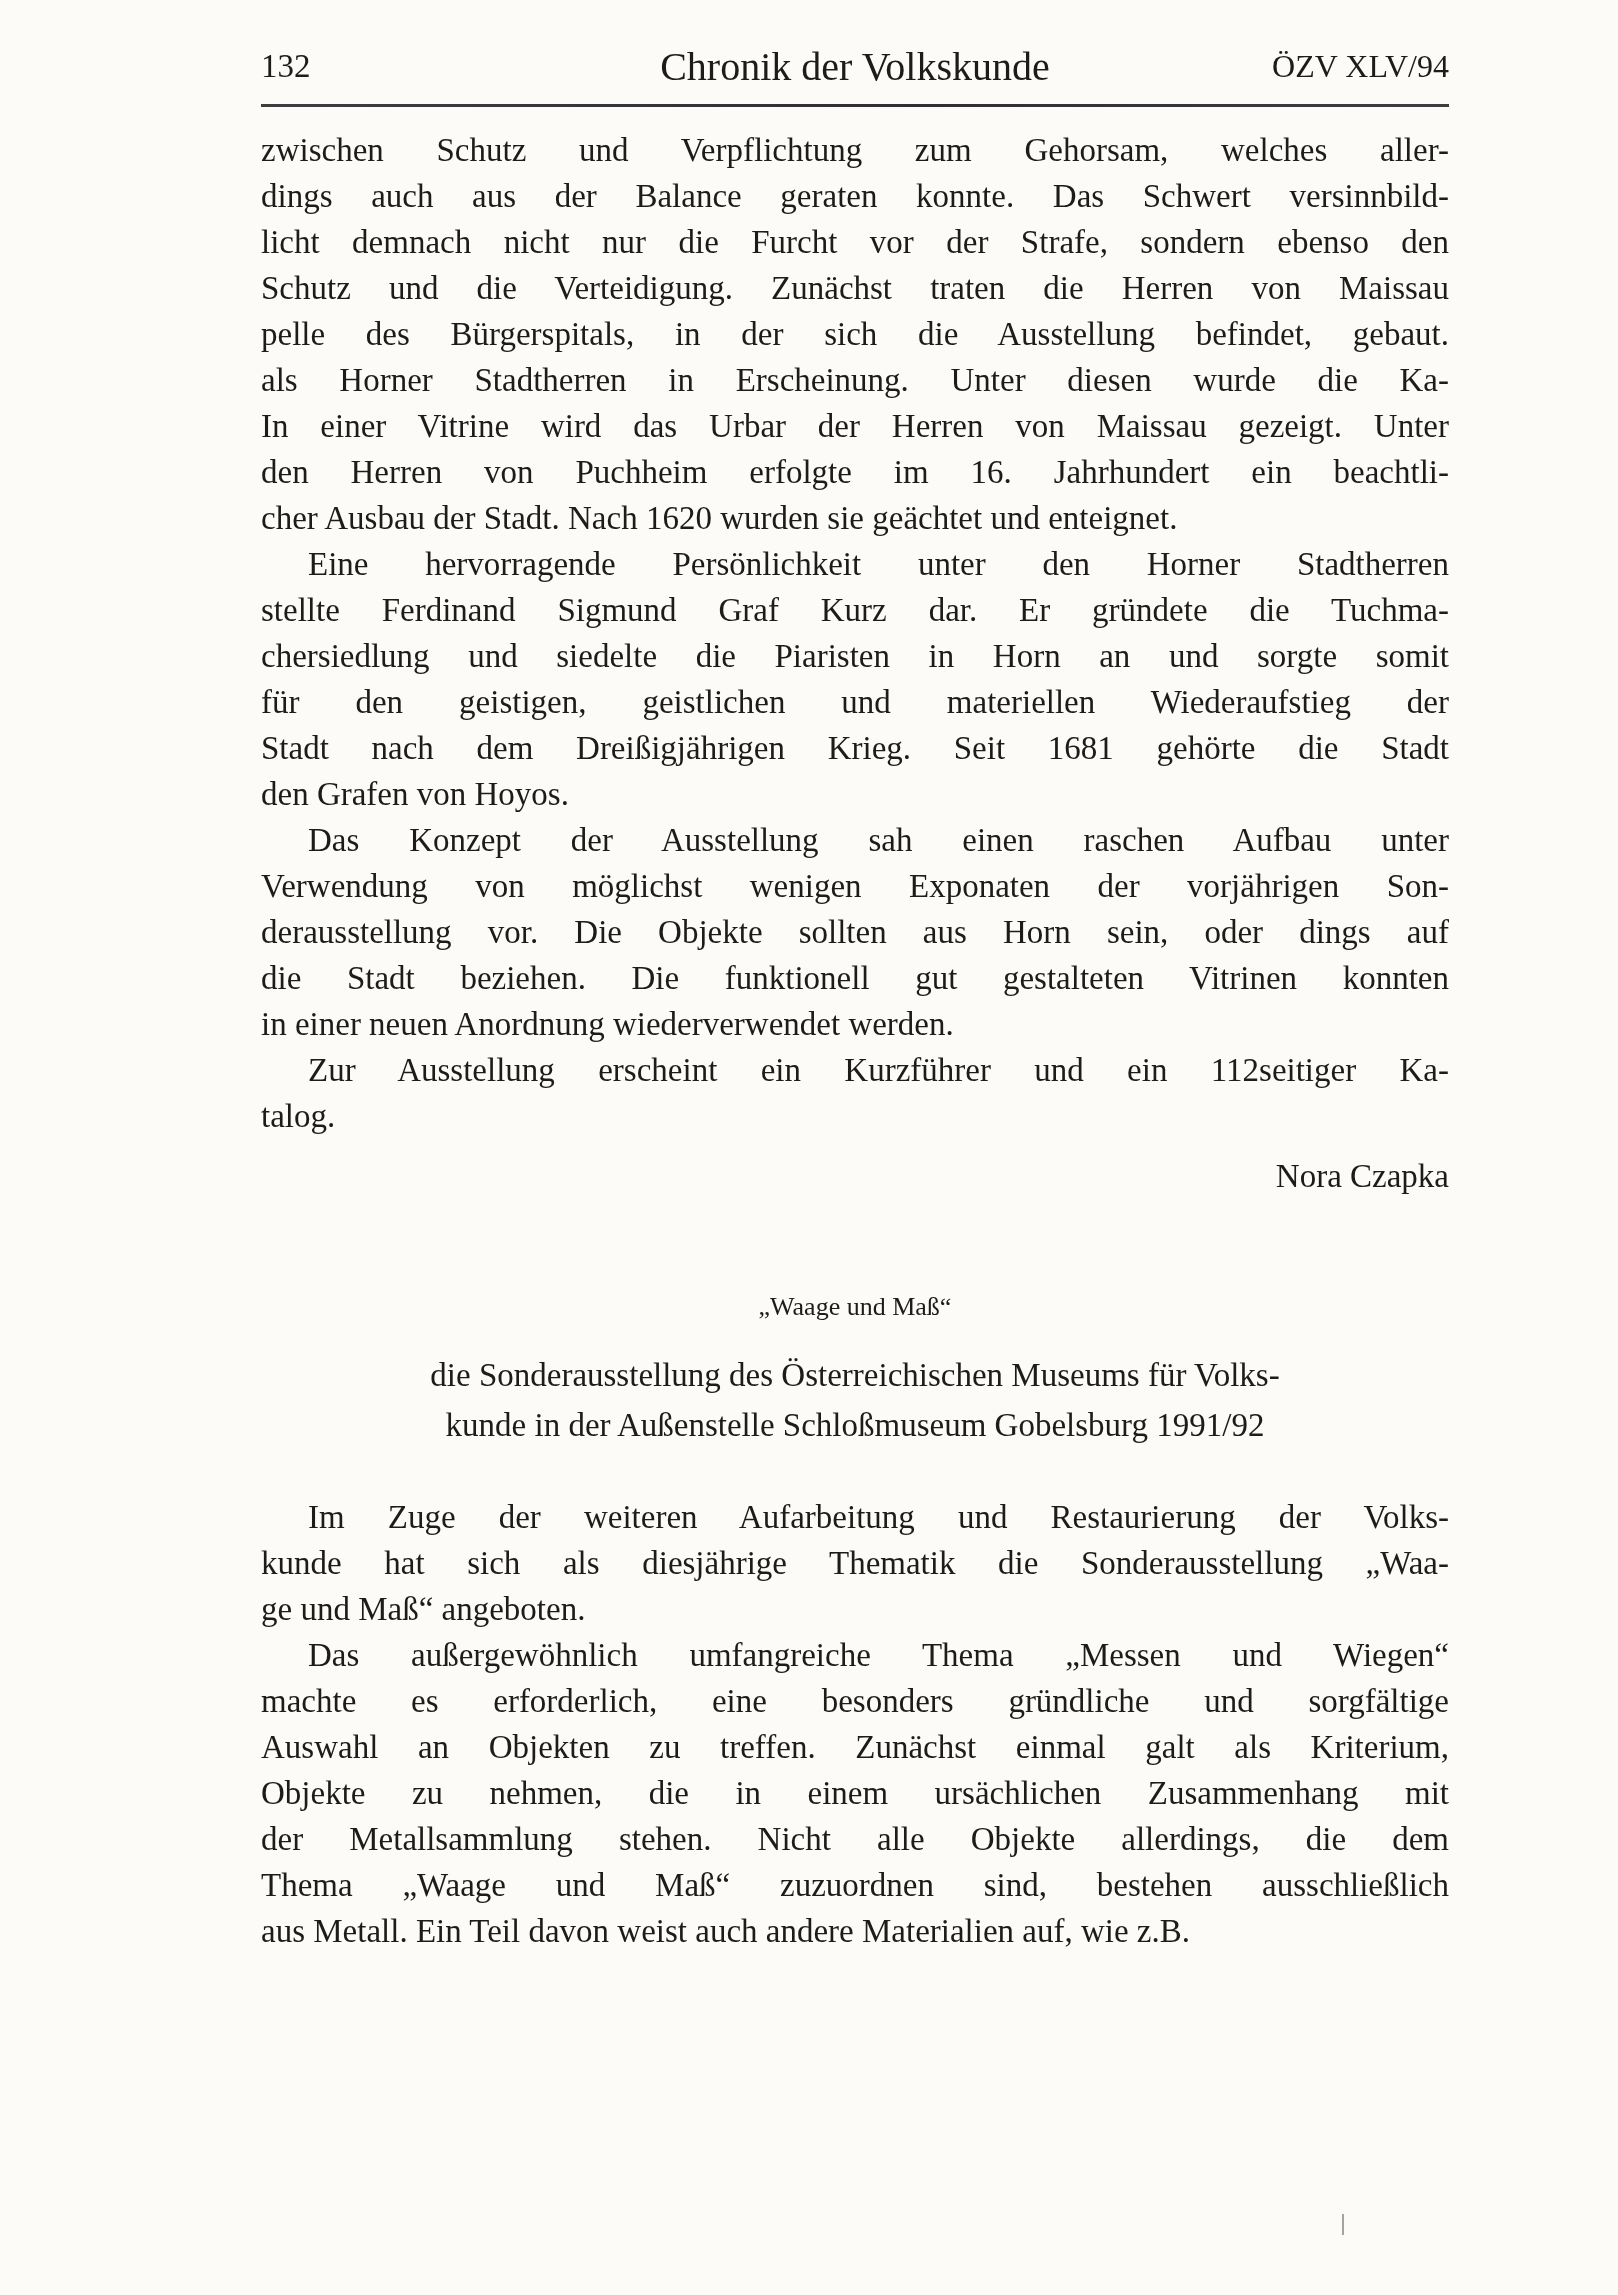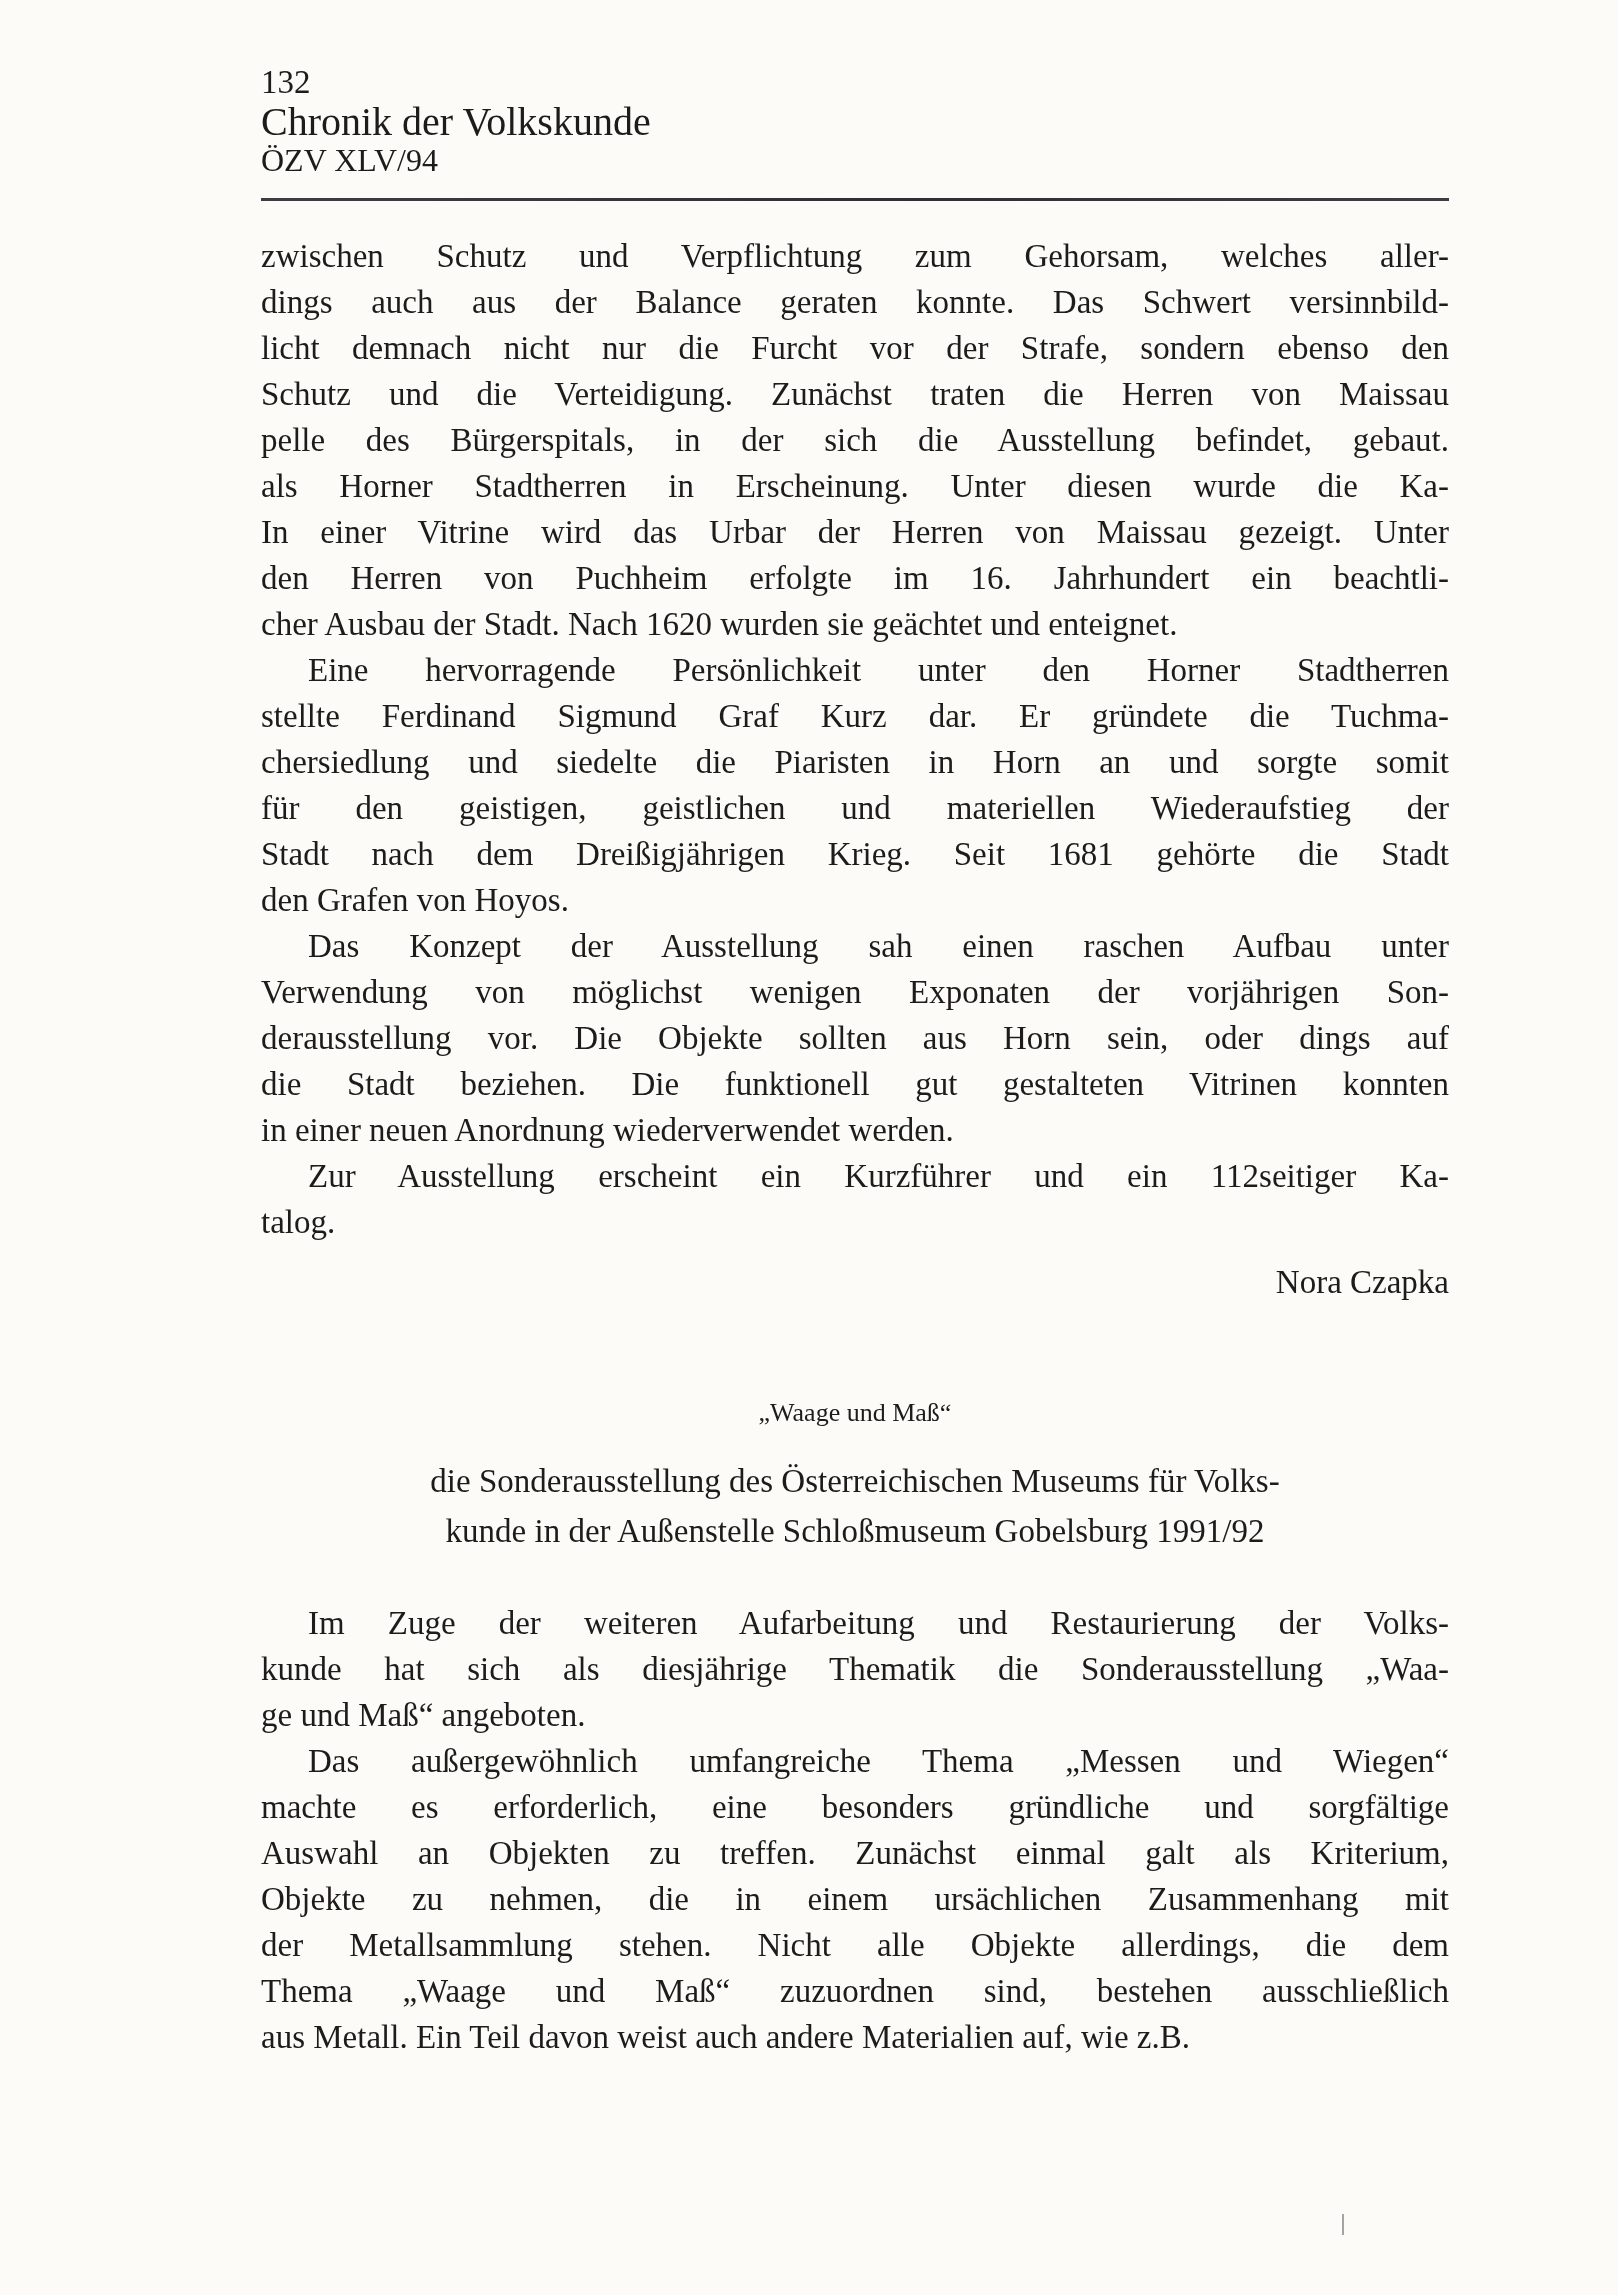--- a/index.html
+++ b/index.html
@@ -13,35 +13,34 @@
     font-family: "Liberation Serif", serif;
   }
   .page-inner {
     position: absolute;
     left: 261px;
     top: 0;
     width: 1188px;
   }
   .header {
     display: flex;
-    align-items: flex-start;
-    margin-top: 63px;
+    align-items: center;
+    margin-top: 47px;
     line-height: 39px;
-    flex-direction: column;
   }
   .header .pageno  { flex: 1; text-align: left;   font-size: 33px; }
   .header .jtitle  { flex: 1.3; text-align: center; font-size: 40px; }
   .header .issue   { flex: 1; text-align: right;  font-size: 32px; }
   .rule {
     margin-top: 18px;
     height: 3.2px;
     background: linear-gradient(to right, #3d3d42, #2e2e33 55%, #3d3d42);
   }
   .body-text {
-    margin-top: 32px;
+    margin-top: 20px;
     font-size: 33px;
     line-height: 46px;
   }
   .paragraph { margin: 0; }
   .line {
     text-align: justify;
     text-align-last: justify;
     -moz-text-align-last: justify;
   }
   .line.last {

